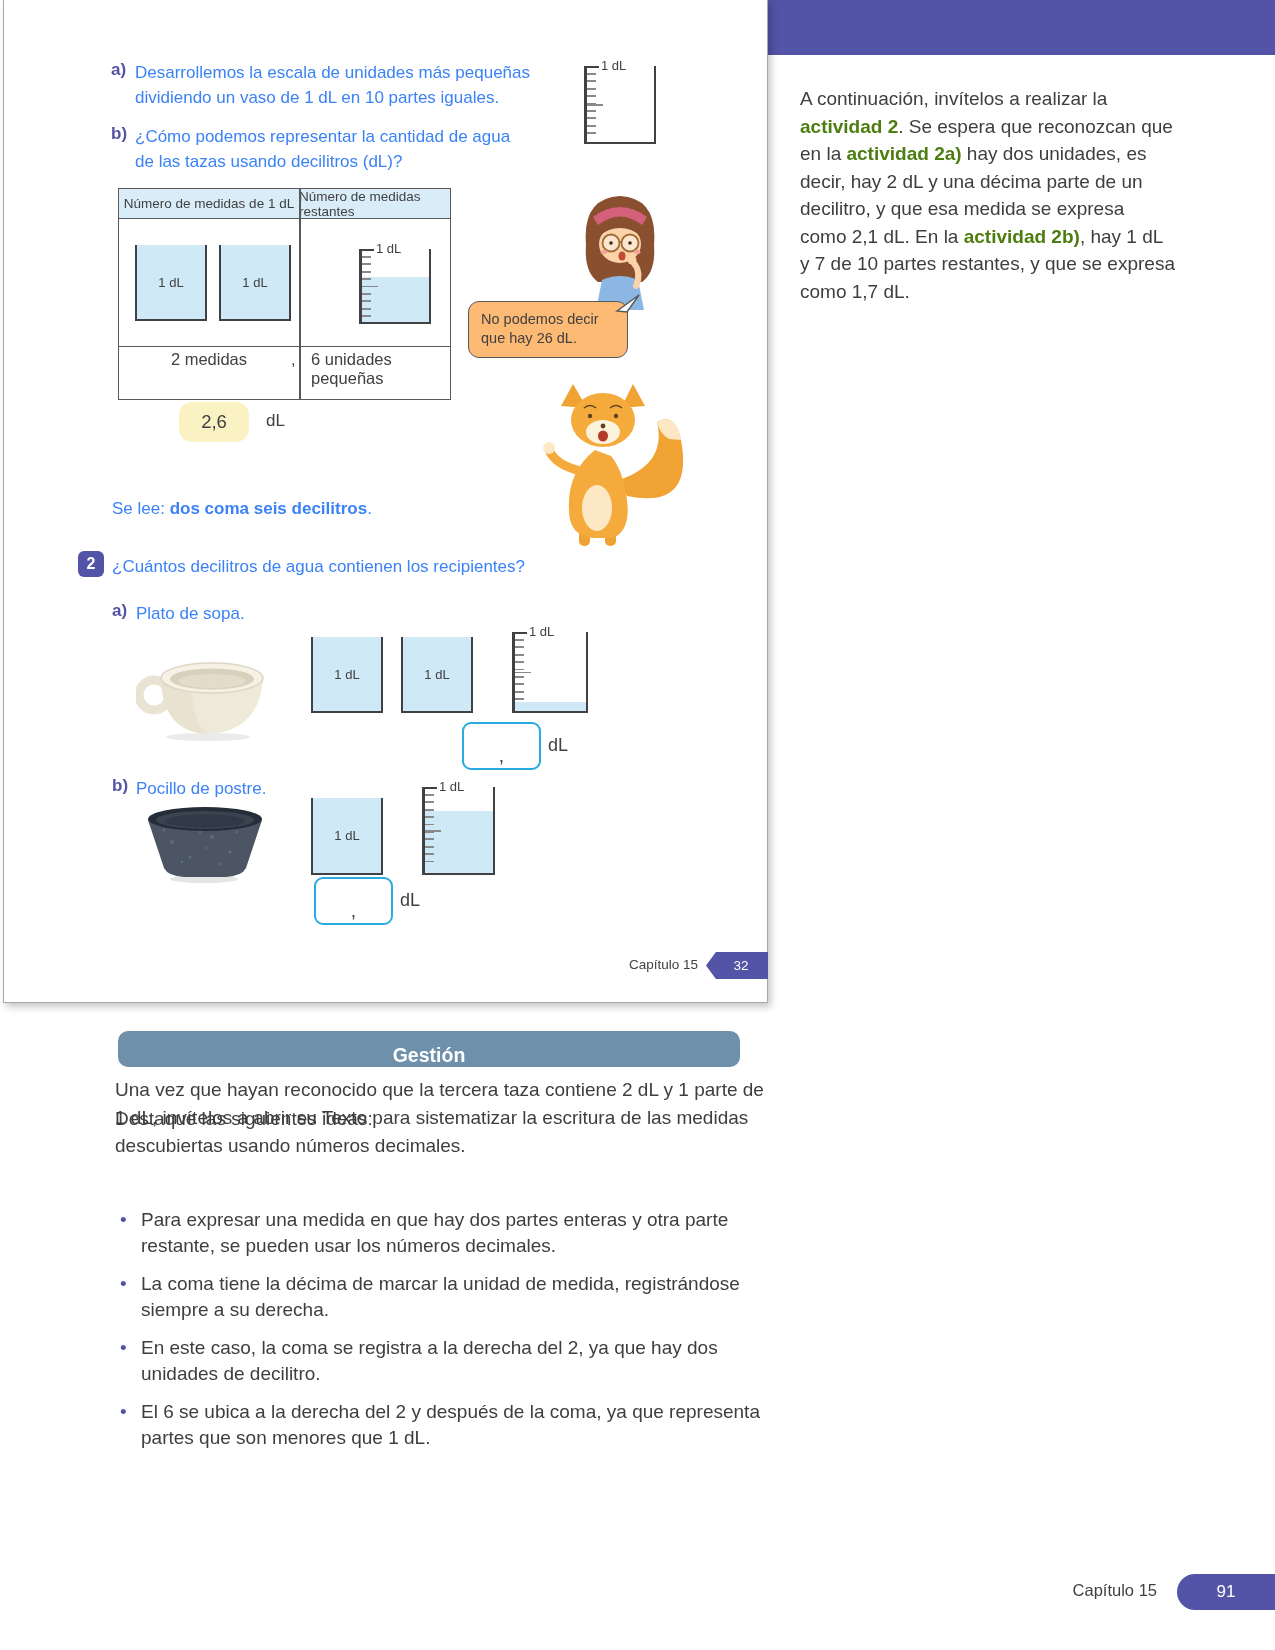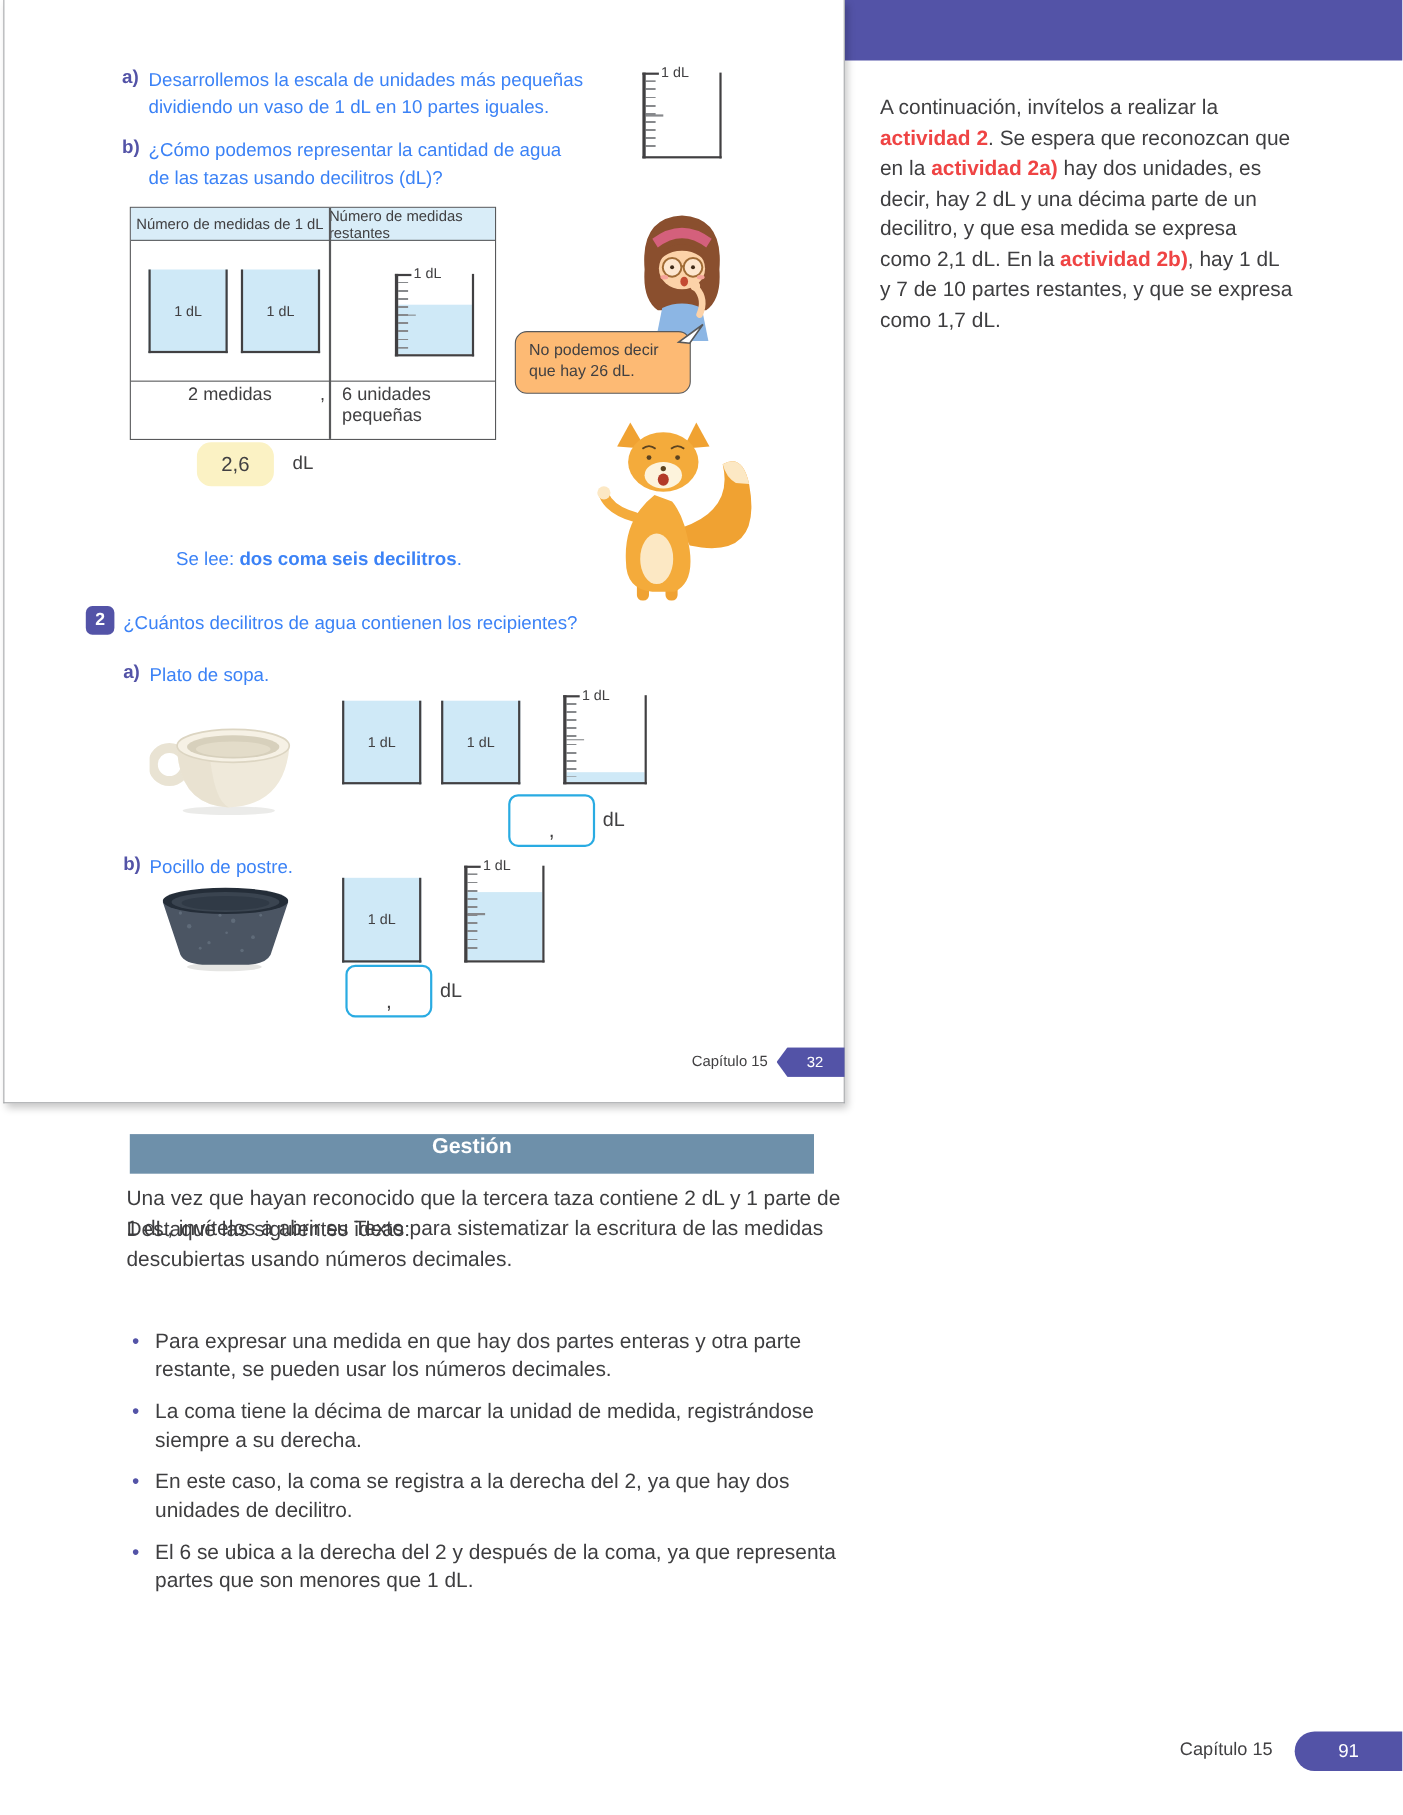--- a/index.html
+++ b/index.html
@@ -66,25 +66,25 @@
 
   
   .pg-chapter { position:absolute; font-size:13.5px; color:#414042; }
   #pg-badge { position:absolute; left:702px; top:952px; width:62px; height:27px; background:#5353a7;
     clip-path:polygon(0 50%, 16% 0, 100% 0, 100% 100%, 16% 100%);
     color:#fff; font-size:13.5px; display:flex; align-items:center; justify-content:center; padding-left:8px; }
 
   
   #top-bar { left:767px; top:0; width:508px; height:55px; background:#5353a7; }
   #sidebar-text { left:800px; top:85px; width:375px; font-size:19px; line-height:27.5px; color:#3e3e40; }
-  #sidebar-text b { color:#ef4444; }
-
-  
-  #gestion-bar { left:118px; top:1031px; width:622px; height:36px; background:#6e90aa; border-radius:0;
-    color:#fff; font-weight:bold; font-size:19.5px; display:flex; align-items:flex-start; justify-content:center; }
+  #sidebar-text b { color:#4d7c0f; }
+
+  
+  #gestion-bar { left:118px; top:1031px; width:622px; height:36px; background:#6e90aa; border-radius:10px;
+    color:#fff; font-weight:bold; font-size:19.5px; display:flex; align-items:flex-end; justify-content:center; }
   .guide-p { position:absolute; font-size:19px; line-height:28px; color:#3e3e40; }
   #gestion-bullets { left:115px; top:1207px; width:648px; position:absolute; }
   .bullet { display:flex; margin-bottom:13px; font-size:19px; line-height:25.5px; color:#3e3e40; }
   .bullet .dot { width:26px; color:#5353a7; font-size:19px; flex:none; padding-left:5px; }
 
   
   #footer-chapter { left:1000px; top:1581px; width:157px; text-align:right; font-size:16.5px; color:#414042; position:absolute; }
   #footer-badge { left:1177px; top:1574px; width:98px; height:36px; background:#5353a7; border-radius:18px 0 0 18px;
     color:#fff; font-size:17px; display:flex; align-items:center; justify-content:center; position:absolute; }
 </style>
@@ -190,21 +190,21 @@
     <ellipse cx="94" cy="42" rx="32" ry="27" fill="#f4ab3b"></ellipse>
     <ellipse cx="94" cy="54" rx="17" ry="12" fill="#fdf3dc"></ellipse>
     <path d="M75,30 Q81,25 87,30" stroke="#5c4320" stroke-width="1.6" fill="none"></path>
     <path d="M101,30 Q107,25 113,30" stroke="#5c4320" stroke-width="1.6" fill="none"></path>
     <circle cx="81" cy="38" r="2.2" fill="#5c4320"></circle>
     <circle cx="107" cy="38" r="2.2" fill="#5c4320"></circle>
     <circle cx="94" cy="48" r="2.4" fill="#5c4320"></circle>
     <ellipse cx="94" cy="58" rx="5" ry="5.5" fill="#b33a28"></ellipse>
   </svg>
 
-  <div class="abs school" style="left:108px;top:496px;margin-left:48px;">
+  <div class="abs school" style="left:108px;top:496px;">
     <span>Se lee: </span><b>dos coma seis decilitros</b><span>.</span>
   </div>
 
   <div class="num-badge" style="left:74px;top:551px;">2</div>
   <div class="abs school" style="left:108px;top:554px;width:440px;">¿Cuántos decilitros de agua contienen los recipientes?</div>
 
   <span class="abs ab-label" style="left:108px;top:601px;">a)</span>
   <div class="abs school" style="left:132px;top:601px;">Plato de sopa.</div>
 
   <svg class="abs" style="left:132px;top:640px;" width="135" height="102" viewBox="0 0 135 102">

